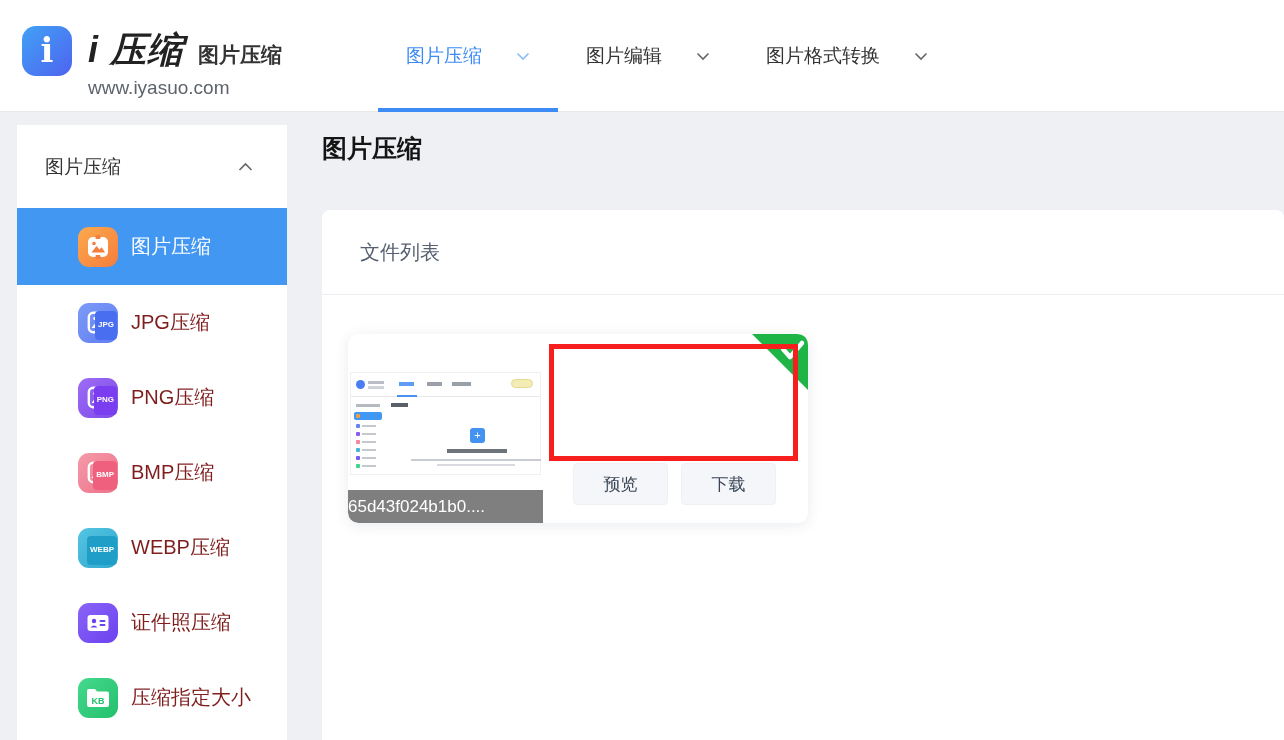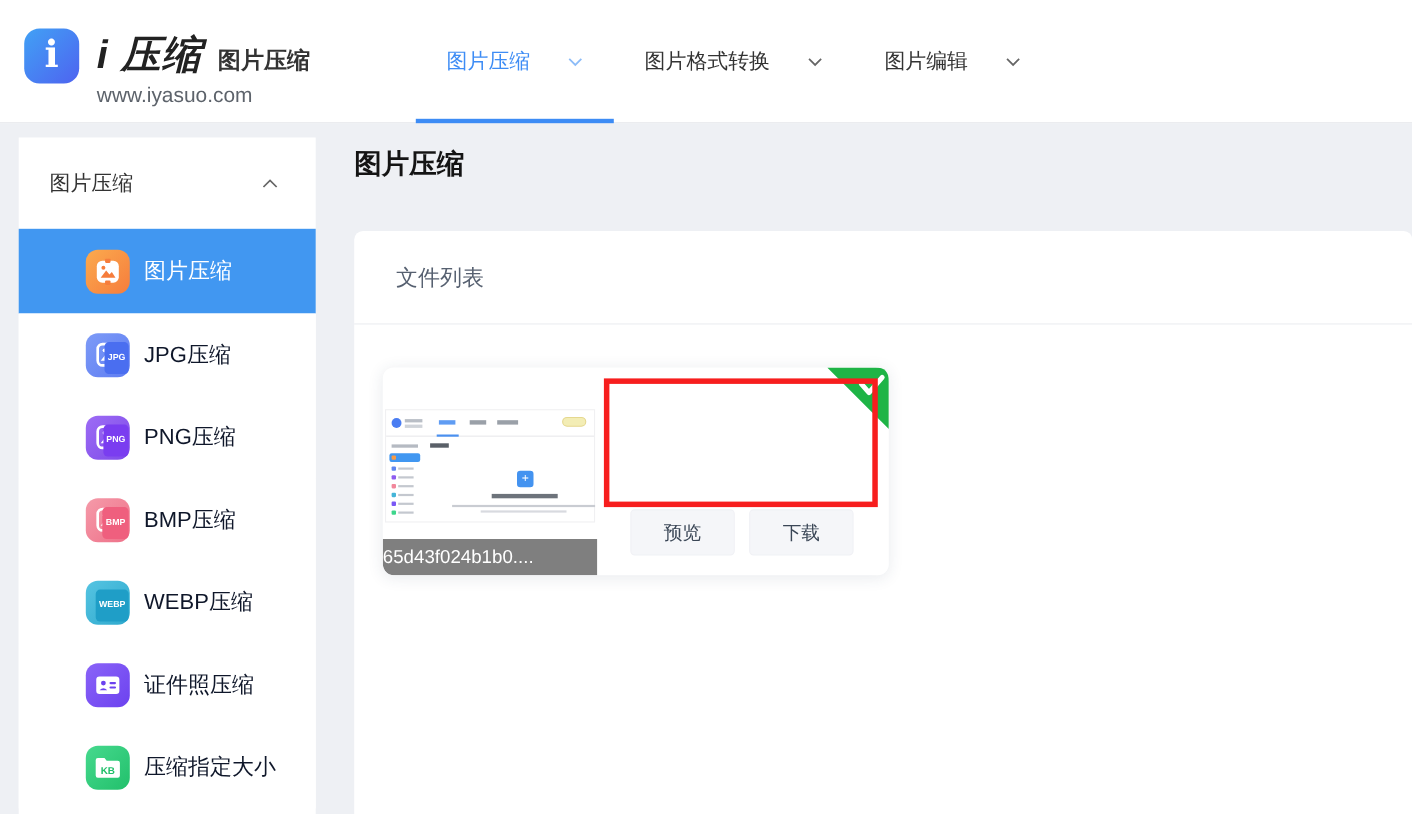--- a/index.html
+++ b/index.html
@@ -26,21 +26,21 @@
   .nav-tab.active::after { content:""; position:absolute; left:0; right:0; bottom:0; height:4px; background:#3d8cf5; }
 
   
   .sidebar { position:absolute; left:17px; top:125px; width:270px; height:615px; background:#fff; z-index:2; }
   .side-group { height:83px; display:flex; align-items:center; justify-content:space-between; padding:0 34px 0 28px; cursor:pointer; }
   .side-group .glabel { font-size:19px; color:#333; }
   .side-item { height:75px; display:flex; align-items:center; padding-left:61px; cursor:pointer; background:#fff; }
   .side-item.active { height:77px; background:#4197f1; }
   .side-item .sicon { width:40px; height:40px; border-radius:11px; position:relative; flex:0 0 40px;
                       display:flex; align-items:center; justify-content:center; }
-  .side-item .slabel { font-size:20px; color:#0f172a; margin-left:13px; white-space:nowrap; }
+  .side-item .slabel { font-size:20px; color:#7f1d1d; margin-left:13px; white-space:nowrap; }
   .side-item.active .slabel { color:#fff; }
   .sicon .badge { position:absolute; right:1px; bottom:3px; font-size:8px; font-weight:bold; color:#fff;
                   padding:10px 3px; border-radius:4px; line-height:1.1; letter-spacing:0;margin-left:30px; }
 
   
   .page-title { position:absolute; left:322px; top:132px; font-size:25px; font-weight:bold; color:#141414; z-index:1; }
   .panel { position:absolute; left:322px; top:210px; width:962px; height:530px; background:#fff; border-radius:8px 8px 0 0; }
   .panel-head { height:85px; display:flex; align-items:center; padding-left:38px; border-bottom:1px solid #ecedf1; }
   .panel-title { font-size:20px; color:#566070;font-family:Liberation Mono, monospace; }
 
@@ -111,29 +111,29 @@
   <nav class="nav" id="nav">
       <div class="nav-tab active">
         <span class="lbl">图片压缩</span>
         <span class="chev">
           <svg width="14" height="9" viewBox="0 0 14 9">
             <polyline points="1.5,1.5 7,7 12.5,1.5" fill="none" stroke="#8cbcf8" stroke-width="1.6"></polyline>
           </svg>
         </span>
       </div>
       <div class="nav-tab">
-        <span class="lbl">图片格式转换</span>
+        <span class="lbl">图片编辑</span>
         <span class="chev">
           <svg width="14" height="9" viewBox="0 0 14 9">
             <polyline points="1.5,1.5 7,7 12.5,1.5" fill="none" stroke="#666" stroke-width="1.6"></polyline>
           </svg>
         </span>
       </div>
       <div class="nav-tab">
-        <span class="lbl">图片编辑</span>
+        <span class="lbl">图片格式转换</span>
         <span class="chev">
           <svg width="14" height="9" viewBox="0 0 14 9">
             <polyline points="1.5,1.5 7,7 12.5,1.5" fill="none" stroke="#666" stroke-width="1.6"></polyline>
           </svg>
         </span>
       </div>
     </nav>
 </div>
 
 <aside class="sidebar">

